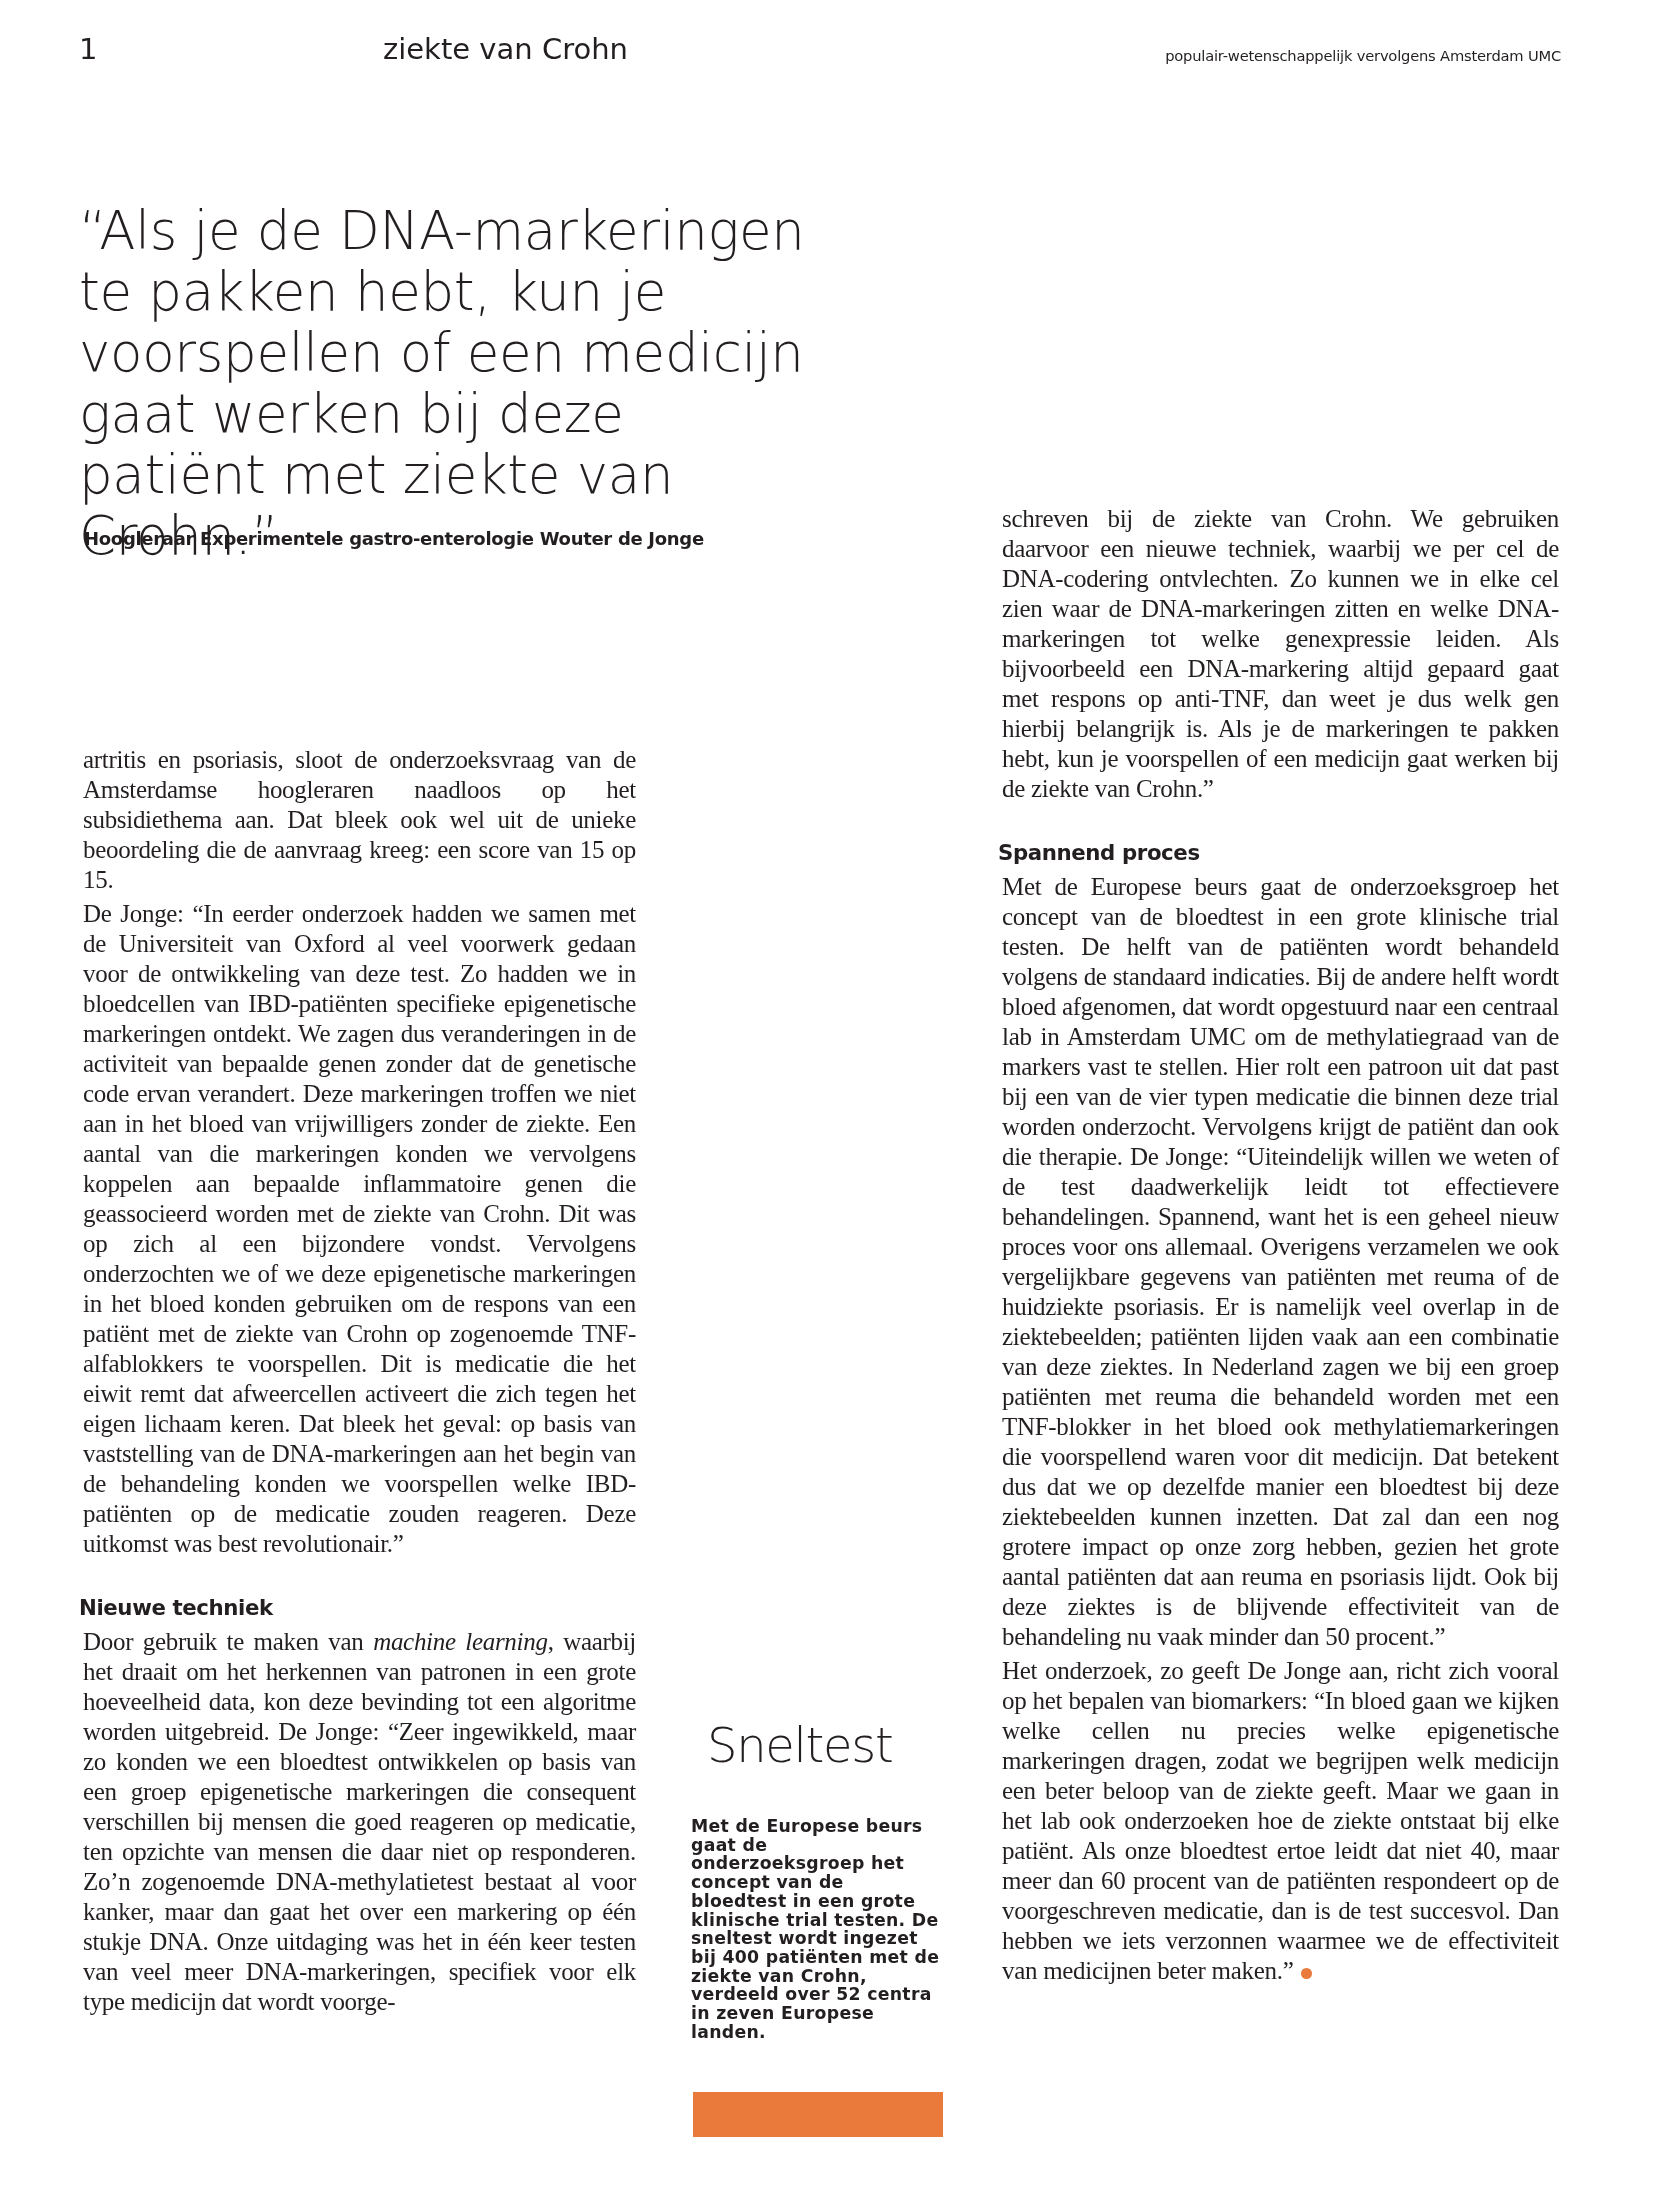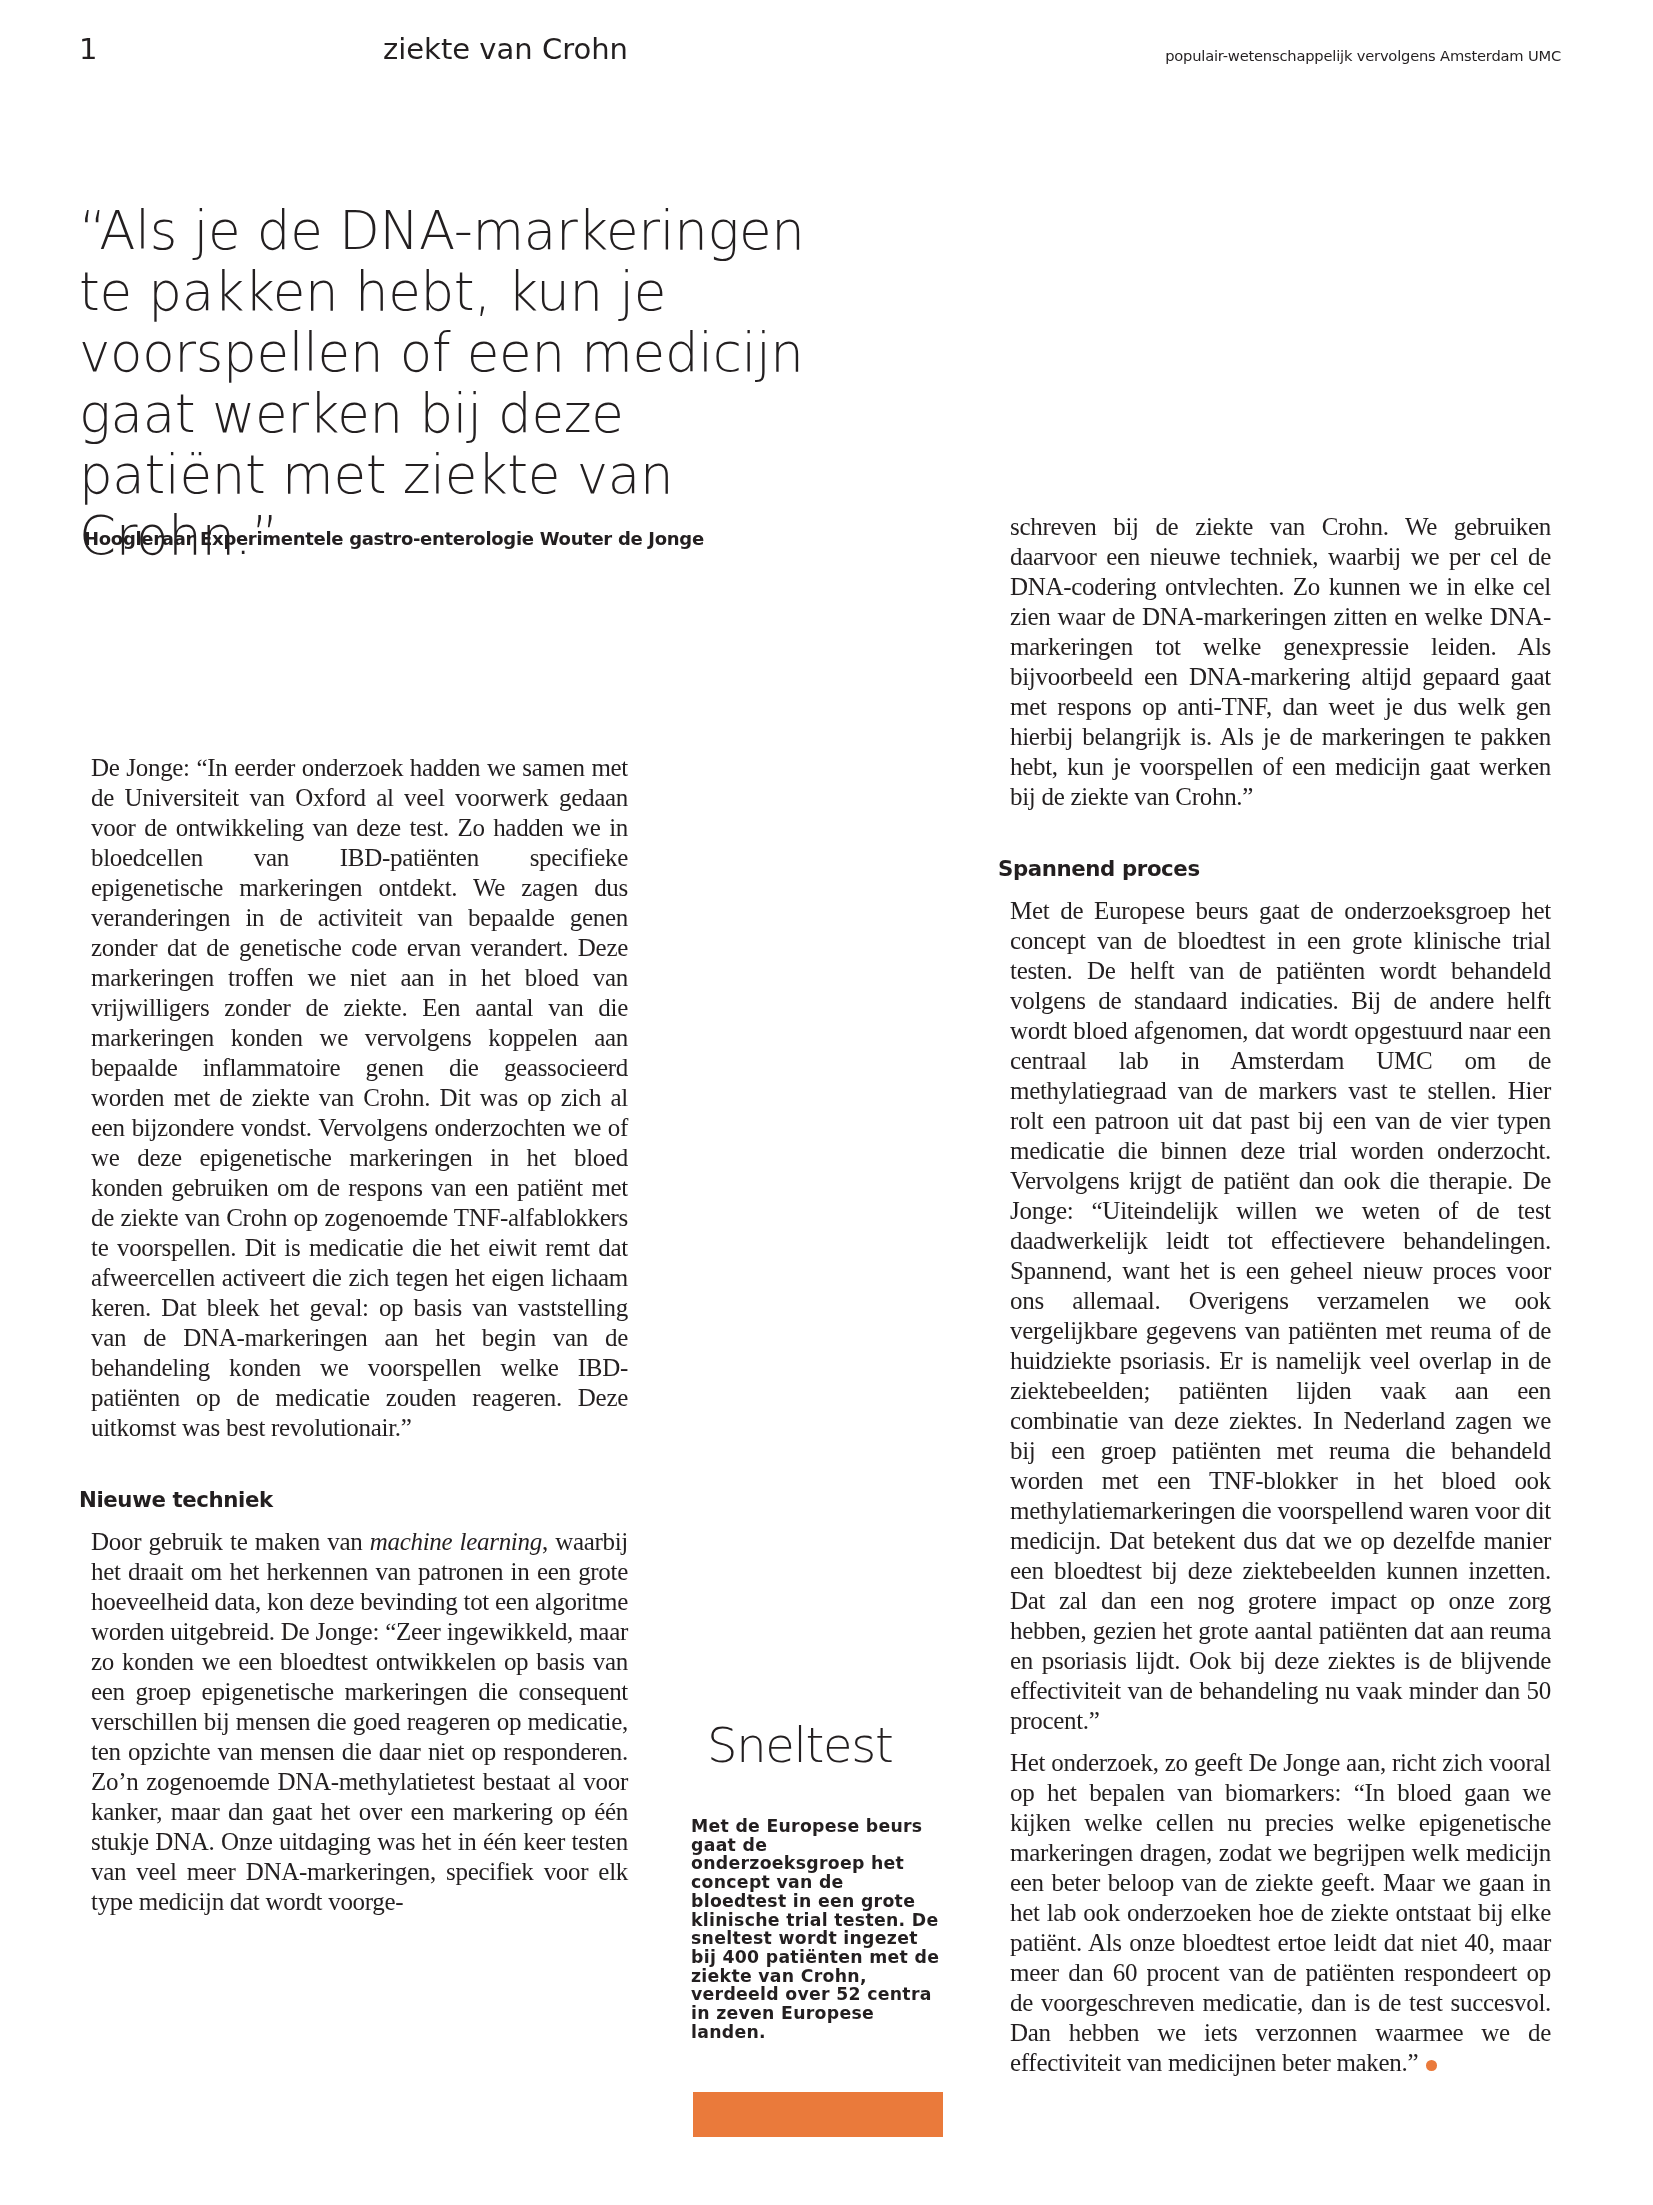--- a/index.html
+++ b/index.html
@@ -8,21 +8,21 @@
   .serif { font-family: "Liberation Serif", "DejaVu Serif", serif; }
 
   .header-num { position: absolute; left: 79px; top: 32px; font-size: 29px; }
   .header-section { position: absolute; left: 383px; top: 32px; font-size: 29px; }
   .header-pub { position: absolute; right: 93px; top: 47px; font-size: 14.7px; letter-spacing: -0.2px; }
 
   .pullquote { position: absolute; left: 79px; top: 200px; width: 747px; font-size: 53px; line-height: 61px; font-weight: 300; letter-spacing: -0.3px; }
   .attribution { position: absolute; left: 84px; top: 528px; font-size: 18px; font-weight: bold; letter-spacing: -0.3px; }
 
   .col { position: absolute; font-size: 25px; line-height: 30px; text-align: justify; letter-spacing: -0.3px; }
-  .col p { margin: 12px; }
+  .col p { margin: 4px; }
   .col-left { left: 79px; top: 741px; width: 561px; }
   .col-right { left: 998px; top: 500px; width: 565px; }
   .subhead { font-family: "DejaVu Sans", "Liberation Sans", sans-serif; font-weight: bold; font-size: 21.3px; line-height: 30px; letter-spacing: -0.4px; text-align: left; }
   .gap { height: 30px; }
   .end-dot { display: inline-block; width: 10.7px; height: 10.7px; border-radius: 50%; margin-left: 8px; vertical-align: middle; }
 
   .sidebar { position: absolute; left: 691px; top: 1693px; width: 253px; }
   .sidebar-title { font-size: 48px; line-height: 73px; font-weight: 300; letter-spacing: -1.3px; margin: 16px; }
   .sidebar-text { font-size: 17.3px; line-height: 18.7px; font-weight: bold; margin-top: 35px; letter-spacing: 0.3px; }
   .sidebar-bar { position: absolute; left: 693px; top: 2092px; width: 250px; height: 45px; }
@@ -31,20 +31,21 @@
 <body>
 
 <div class="header-num sans">1</div>
 <div class="header-section sans">ziekte van Crohn</div>
 <div class="header-pub sans">populair-wetenschappelijk vervolgens Amsterdam UMC</div>
 
 <div class="pullquote sans">“Als je de DNA-markeringen te pakken hebt, kun je voorspellen of een medicijn gaat werken bij deze patiënt met ziekte van Crohn.”</div>
 <div class="attribution sans">Hoogleraar Experimentele gastro-enterologie Wouter de Jonge</div>
 
 <div class="col col-left serif">
+  <p>artritis en psoriasis, sloot de onderzoeksvraag van de Amsterdamse hoogleraren naadloos op het subsidiethema aan. Dat bleek ook wel uit de unieke beoordeling die de aanvraag kreeg: een score van 15 op 15.</p>
   <p>De Jonge: “In eerder onderzoek hadden we samen met de Universiteit van Oxford al veel voorwerk gedaan voor de ontwikkeling van deze test. Zo hadden we in bloedcellen van IBD-patiënten specifieke epigenetische markeringen ontdekt. We zagen dus veranderingen in de activiteit van bepaalde genen zonder dat de genetische code ervan verandert. Deze markeringen troffen we niet aan in het bloed van vrijwilligers zonder de ziekte. Een aantal van die markeringen konden we vervolgens koppelen aan bepaalde inflammatoire genen die geassocieerd worden met de ziekte van Crohn. Dit was op zich al een bijzondere vondst. Vervolgens onderzochten we of we deze epigenetische markeringen in het bloed konden gebruiken om de respons van een patiënt met de ziekte van Crohn op zogenoemde TNF-alfablokkers te voorspellen. Dit is medicatie die het eiwit remt dat afweercellen activeert die zich tegen het eigen lichaam keren. Dat bleek het geval: op basis van vaststelling van de DNA-markeringen aan het begin van de behandeling konden we voorspellen welke IBD-patiënten op de medicatie zouden reageren. Deze uitkomst was best revolutionair.”</p>
   <div class="gap"></div>
   <div class="subhead">Nieuwe techniek</div>
   <p><span>Door gebruik te maken van </span><em>machine learning</em><span>, waarbij het draait om het herkennen van patronen in een grote hoeveelheid data, kon deze bevinding tot een algoritme worden uitgebreid. De Jonge: “Zeer ingewikkeld, maar zo konden we een bloedtest ontwikkelen op basis van een groep epigenetische markeringen die consequent verschillen bij mensen die goed reageren op medicatie, ten opzichte van mensen die daar niet op responderen. Zo’n zogenoemde DNA-methylatietest bestaat al voor kanker, maar dan gaat het over een markering op één stukje DNA. Onze uitdaging was het in één keer testen van veel meer DNA-markeringen, specifiek voor elk type medicijn dat wordt voorge-</span></p>
 </div>
 
 <div class="col col-right serif">
   <p>schreven bij de ziekte van Crohn. We gebruiken daarvoor een nieuwe techniek, waarbij we per cel de DNA-codering ontvlechten. Zo kunnen we in elke cel zien waar de DNA-markeringen zitten en welke DNA-markeringen tot welke genexpressie leiden. Als bijvoorbeeld een DNA-markering altijd gepaard gaat met respons op anti-TNF, dan weet je dus welk gen hierbij belangrijk is. Als je de markeringen te pakken hebt, kun je voorspellen of een medicijn gaat werken bij de ziekte van Crohn.”</p>
   <div class="gap"></div>
   <div class="subhead">Spannend proces</div>

